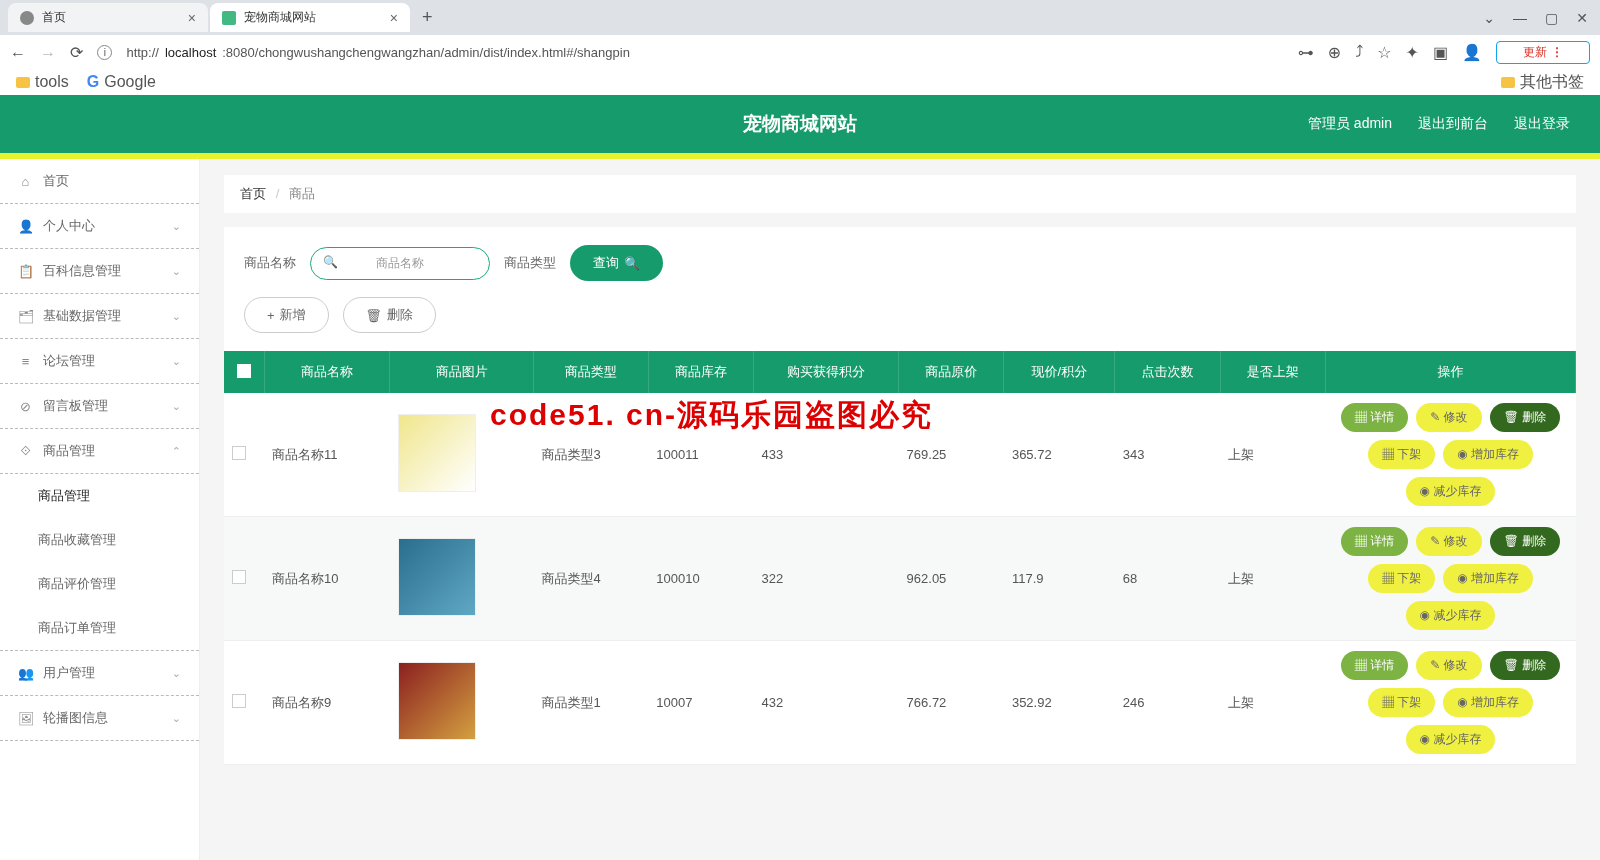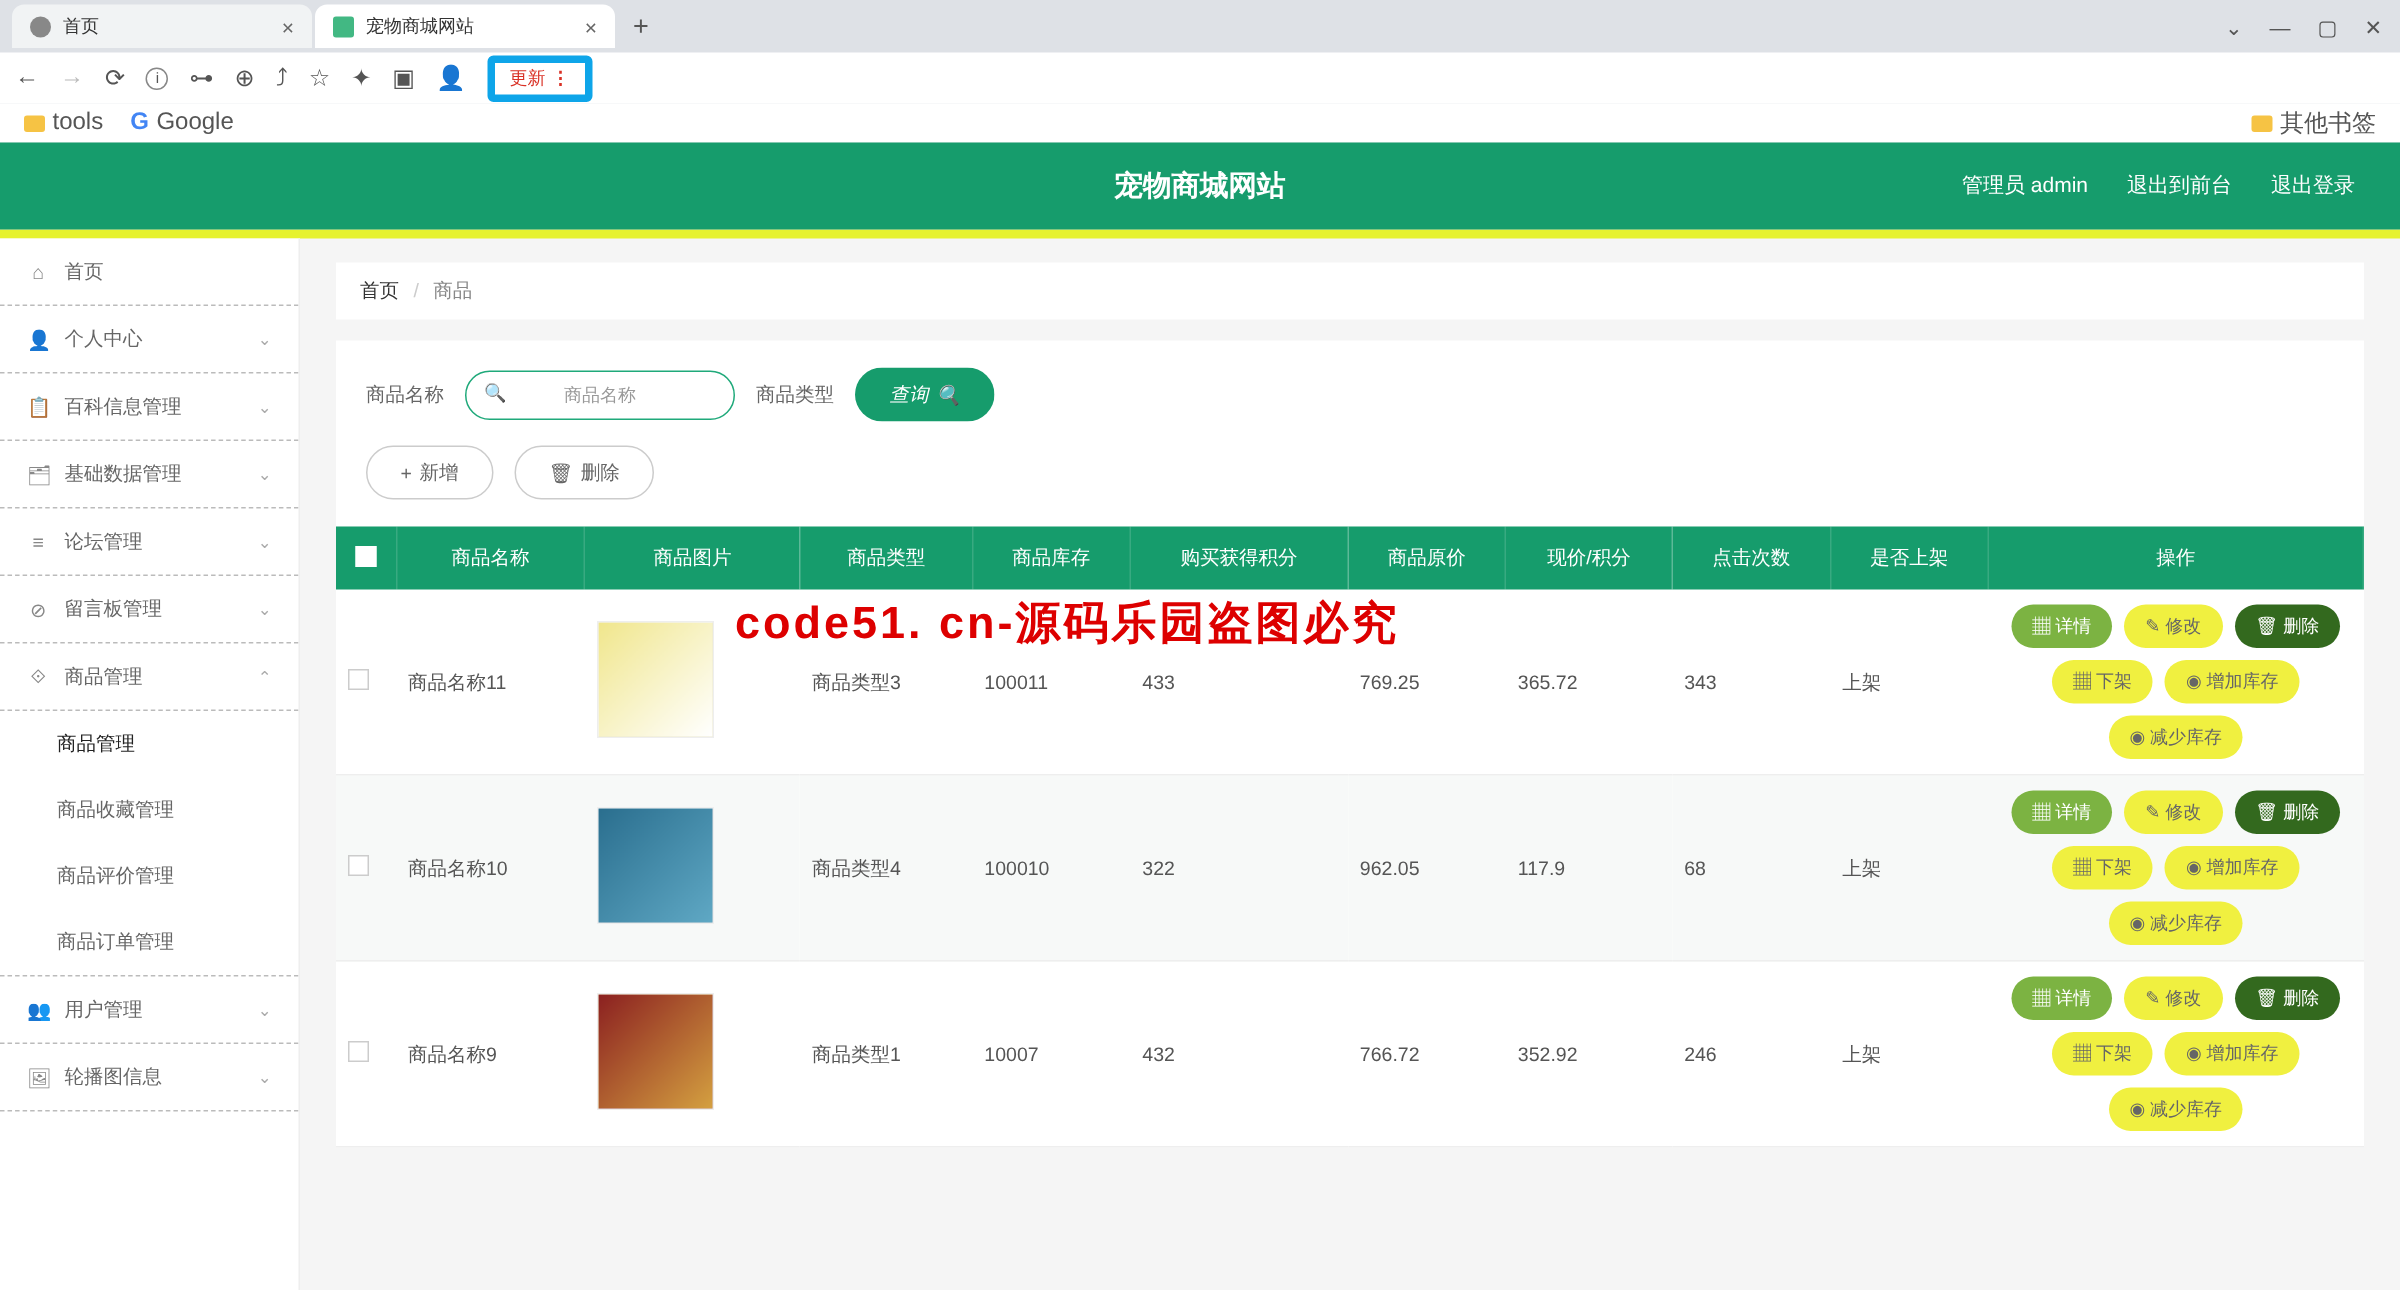--- a/index.html
+++ b/index.html
@@ -13,21 +13,21 @@
 .tab-close { margin-left: auto; cursor: pointer; font-size: 14px; color: #666; }
 .tab-fav { width: 14px; height: 14px; border-radius: 50%; background: #888; display: inline-block; }
 .tab-fav.vue { background: #42b883; border-radius: 2px; }
 .newtab { padding: 4px 10px; font-size: 18px; color: #555; cursor: pointer; }
 .win-controls { margin-left: auto; display: flex; gap: 18px; padding-right: 12px; color: #555; font-size: 14px; }
 .addr-bar { display: flex; align-items: center; height: 34px; background: #fff; padding: 0 10px; gap: 14px; }
 .addr-icon { color: #555; font-size: 16px; cursor: pointer; }
 .addr-input { flex: 1; display: flex; align-items: center; gap: 6px; font-size: 13px; color: #555; }
 .addr-input .host { color: #222; }
 .addr-right { display: flex; gap: 14px; align-items: center; }
-.update-btn { border: 5px solid #0ea5e9; color: #d93025; padding: 2px 10px; border-radius: 4px; font-size: 12px; display: flex; align-items: center; gap: 4px; }
+.update-btn { border: 1px solid #0ea5e9; color: #d93025; padding: 2px 26px; border-radius: 4px; font-size: 12px; display: flex; align-items: center; gap: 4px; }
 .bookmark-bar { display: flex; align-items: center; gap: 18px; height: 26px; padding: 0 16px; background: #fff; font-size: 16px; color: #555; }
 .bm-item { display: flex; align-items: center; gap: 5px; }
 .bm-folder { width: 14px; height: 11px; background: #f6c344; border-radius: 2px; display: inline-block; }
 
 
 .app-header { background: #169c6c; color: #fff; display: flex; align-items: center; justify-content: center; height: 58px; position: relative; }
 .app-title { font-size: 19px; font-weight: bold; }
 .app-header-right { position: absolute; right: 30px; display: flex; gap: 26px; font-size: 14px; }
 .yellow-bar { height: 6px; background: #e6f22e; }
 
@@ -46,21 +46,21 @@
 .breadcrumb .home { color: #333; }
 .breadcrumb .sep { margin: 0 6px; color: #ccc; }
 .filter-bar { background: #fff; padding: 18px 20px; margin-bottom: 0; }
 .filter-row { display: flex; align-items: center; gap: 14px; margin-bottom: 16px; }
 .filter-label { color: #666; font-size: 13px; }
 .filter-input { border: 1px solid #1fa97a; border-radius: 18px; padding: 7px 16px; width: 180px; text-align: center; color: #999; font-size: 12px; position: relative; }
 .filter-input .search-ico { position: absolute; left: 12px; color: #ccc; }
 .filter-select { border: 1px solid #ccc; border-radius: 18px; padding: 7px 28px 7px 16px; width: 180px; text-align: center; color: #999; font-size: 12px; position: relative; }
 .filter-select .chev-d { position: absolute; right: 12px; color: #bbb; font-size: 10px; }
 .btn { border-radius: 18px; padding: 8px 22px; font-size: 13px; cursor: pointer; display: inline-flex; align-items: center; gap: 5px; border: 1px solid transparent; }
-.btn-primary { background: #169c6c; color: #fff; font-style: italic; }
+.btn-primary { background: #169c6c; color: #fff; }
 .btn-outline { background: #fff; border: 1px solid #ccc; color: #666; }
 
 
 .table { width: 100%; background: #fff; border-collapse: collapse; }
 .table th { background: #169c6c; color: #fff; padding: 12px 8px; font-size: 13px; font-weight: normal; text-align: center; border-right: 1px solid rgba(255,255,255,0.15); }
 .table td { padding: 10px 8px; text-align: left; font-size: 13px; color: #555; border-bottom: 1px solid #eee; vertical-align: middle; }
 .table tr:nth-child(even) td { background: #f7f9f8; }
 .checkbox { width: 14px; height: 14px; border: 1px solid #ccc; display: inline-block; background: #fff; }
 .checkbox.header { border-color: #fff; }
 .prod-img { width: 78px; height: 78px; background: linear-gradient(135deg,#f0e68c,#fff); border: 1px solid #eee; display: inline-block; }
@@ -96,20 +96,25 @@
       <span>—</span>
       <span>▢</span>
       <span>✕</span>
     </div>
   </div>
   <div class="addr-bar">
     <span class="addr-icon">←</span>
     <span class="addr-icon" style="color:#bbb">→</span>
     <span class="addr-icon">⟳</span>
     <span class="addr-icon" style="border:1px solid #888;border-radius:50%;width:15px;height:15px;font-size:10px;display:flex;align-items:center;justify-content:center">i</span>
+    <div class="addr-input">
+      <span>http://</span>
+        <span class="host">localhost</span>
+        <span>:8080/chongwushangchengwangzhan/admin/dist/index.html#/shangpin</span>
+    </div>
     <div class="addr-right">
       <span class="addr-icon">⊶</span>
       <span class="addr-icon">⊕</span>
       <span class="addr-icon">⤴</span>
       <span class="addr-icon">☆</span>
       <span class="addr-icon">✦</span>
       <span class="addr-icon">▣</span>
       <span class="addr-icon">👤</span>
       <span class="update-btn">
           <span>更新</span>

